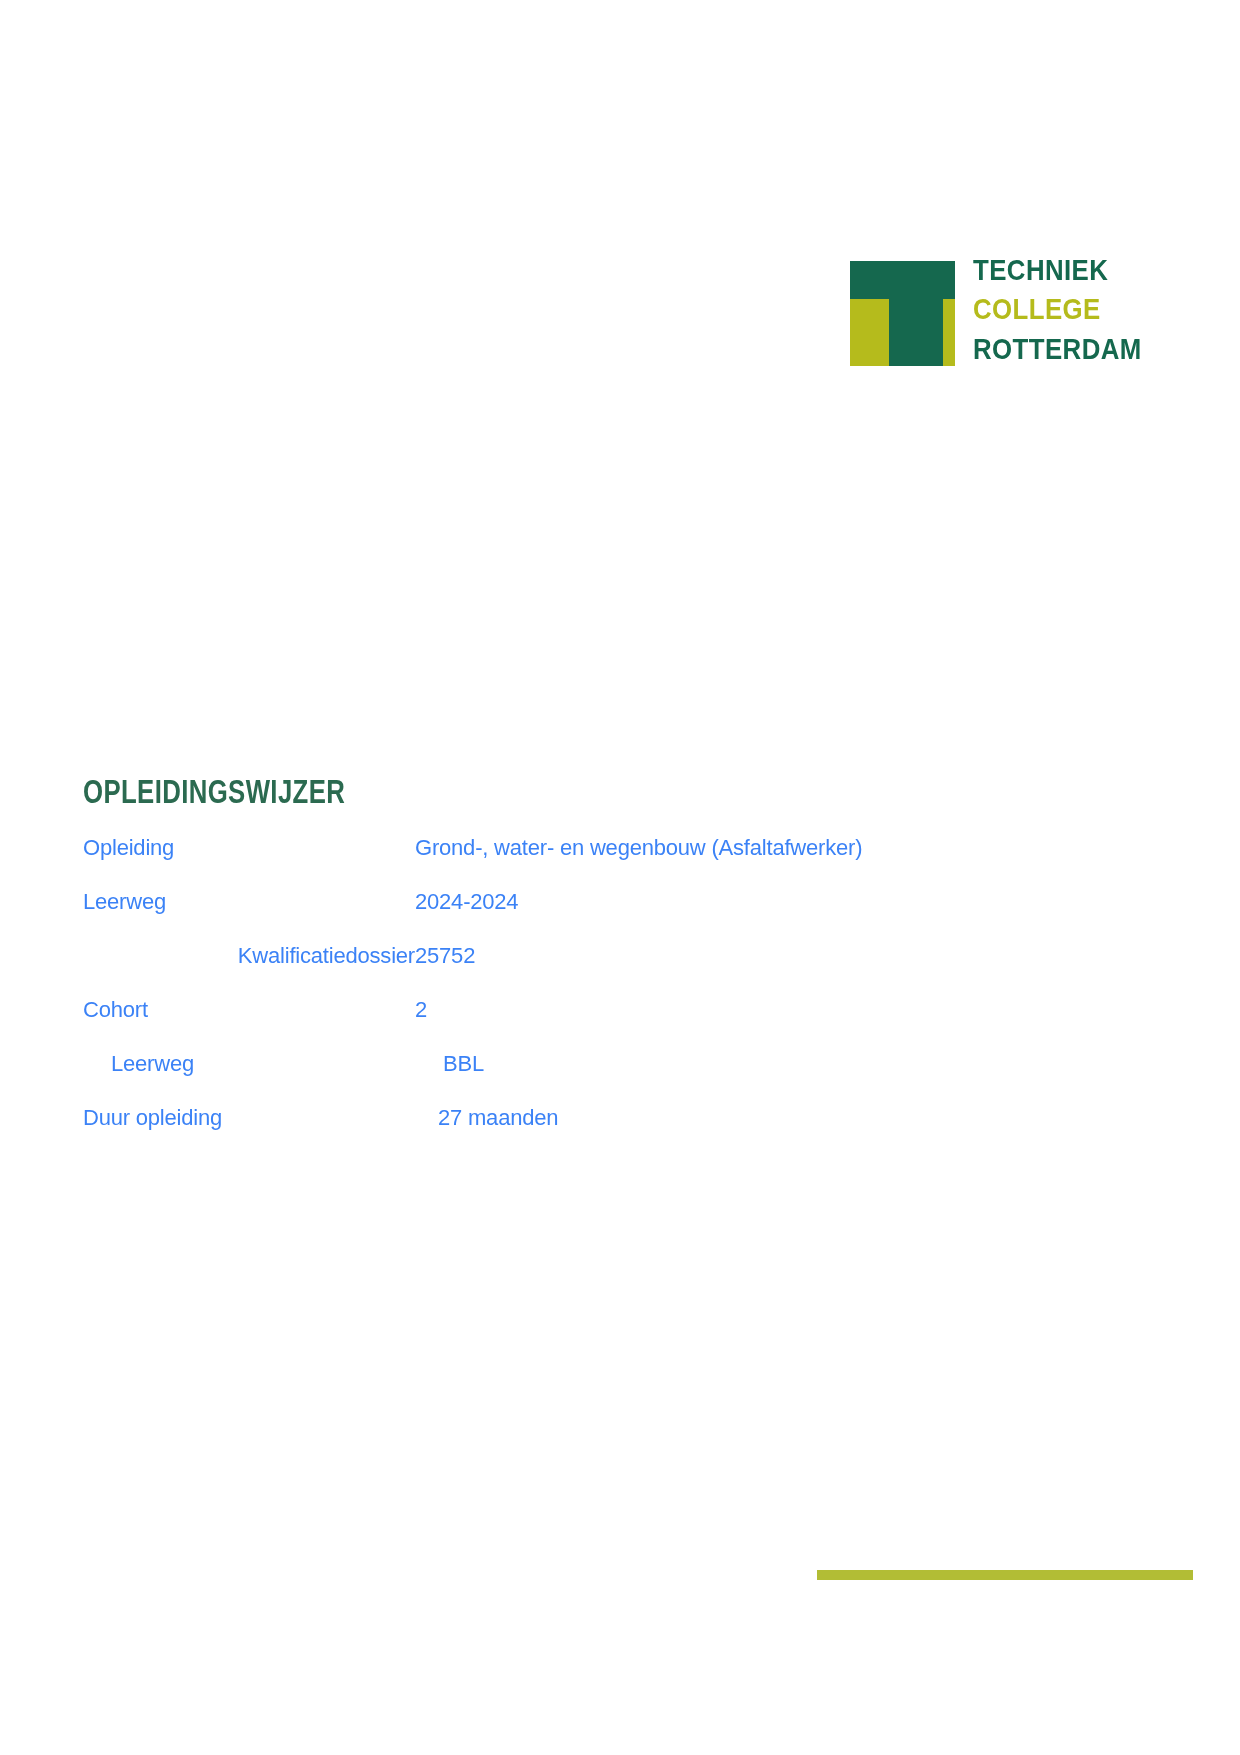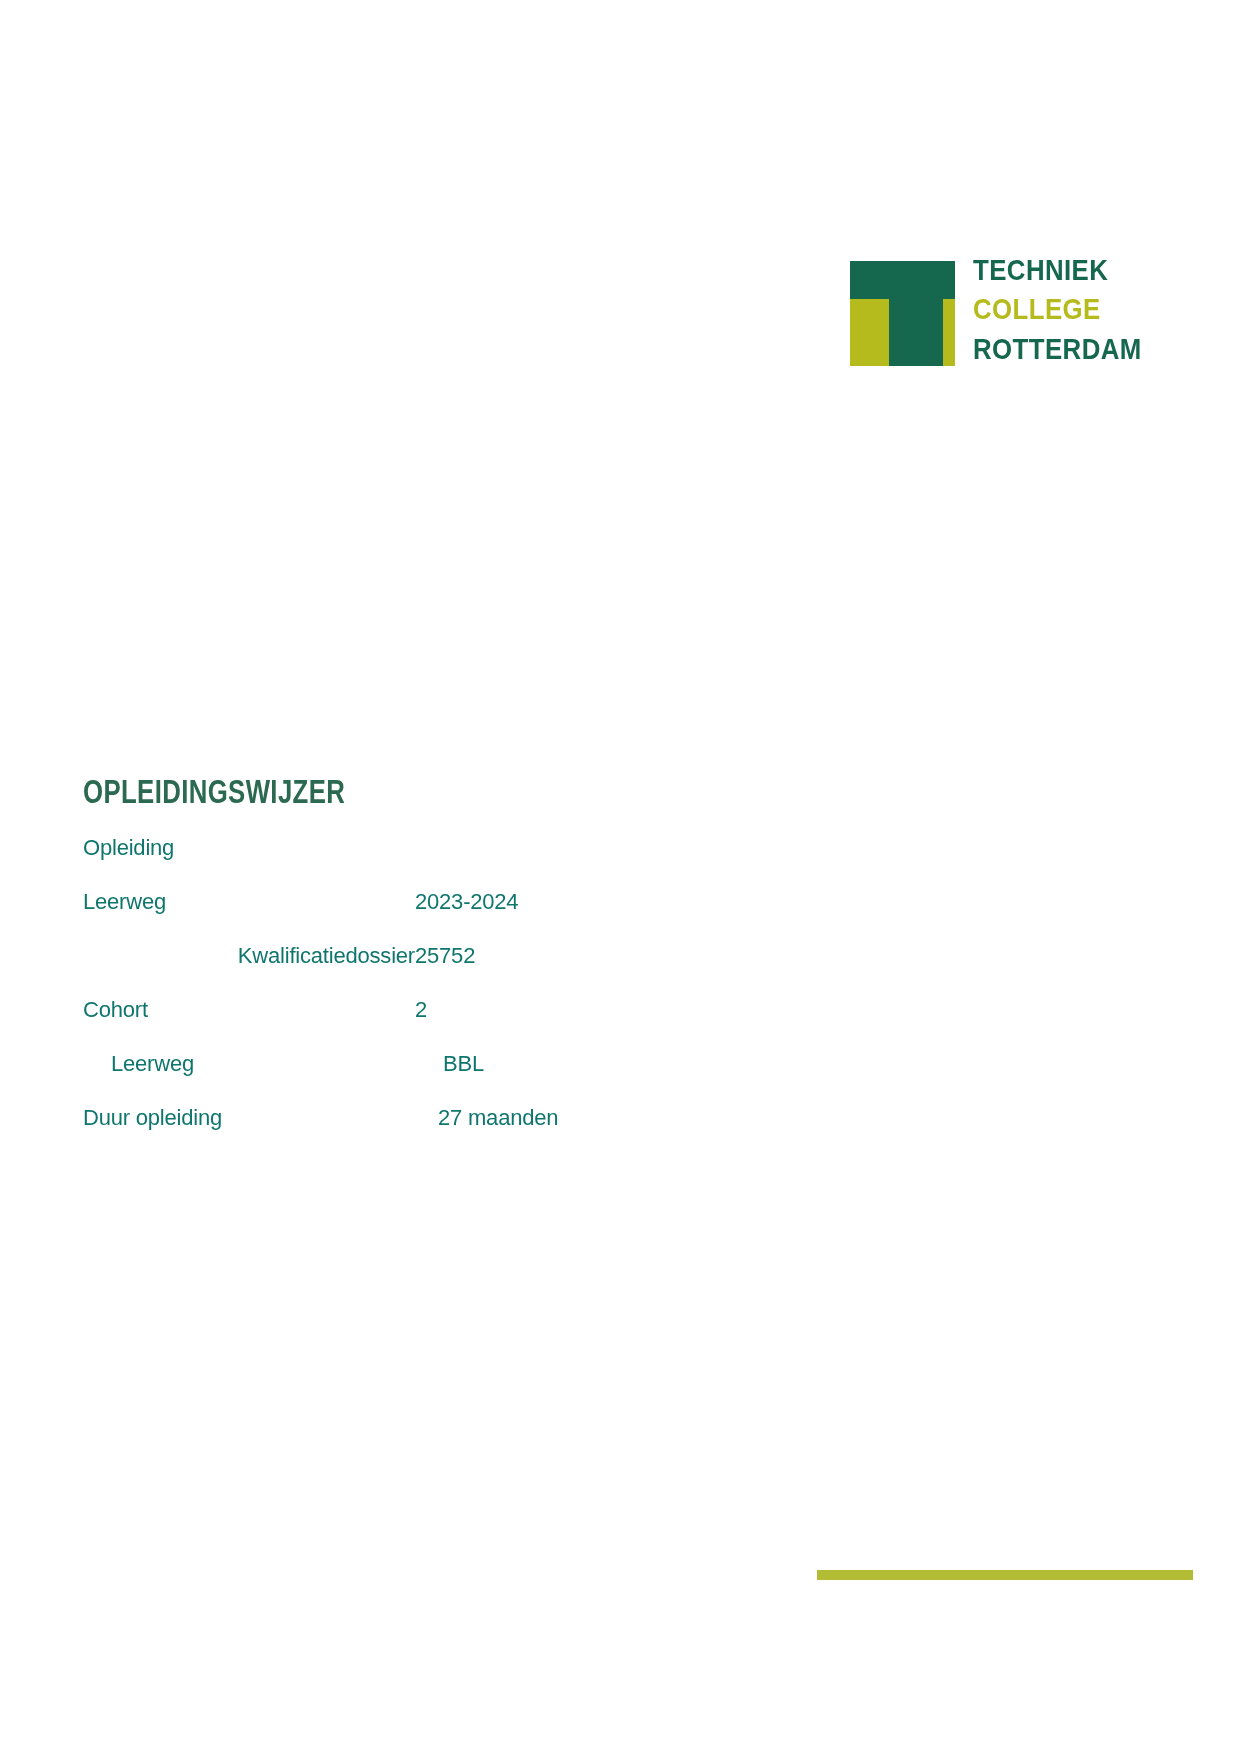--- a/index.html
+++ b/index.html
@@ -63,21 +63,21 @@
   .details { position: absolute; left: 83px; top: 834px; width: 1000px; }
   .detail-row {
     position: absolute;
     left: 0;
     display: flex;
     white-space: nowrap;
     font-size: 22px;
     line-height: 28px;
     font-weight: 400;
     letter-spacing: -0.2px;
-    color: #0f766e;
+    color: #3b82f6;
   }
   .detail-row:nth-child(1) { top: 0; }
   .detail-row:nth-child(2) { top: 54px; }
   .detail-row:nth-child(3) { top: 108px; text-align: right; }
   .detail-row:nth-child(4) { top: 162px; }
   .detail-row:nth-child(5) { top: 216px; margin-left: 28px; }
   .detail-row:nth-child(6) { top: 270px; gap: 23px; }
   .detail-label { width: 332px; flex: 0 0 332px; }
   .detail-value { flex: 1; }
 
@@ -108,24 +108,25 @@
       <span class="logo-line logo-line--2">COLLEGE</span>
       <span class="logo-line logo-line--3">ROTTERDAM</span>
     </div>
   </div>
 
   <div class="heading">OPLEIDINGSWIJZER</div>
 
   <div class="details">
     <div class="detail-row">
       <span class="detail-label">Opleiding</span>
+      <span class="detail-value">Grond-, water- en wegenbouw (Asfaltafwerker)</span>
     </div>
     <div class="detail-row">
       <span class="detail-label">Leerweg</span>
-      <span class="detail-value">2023-2024</span>
+      <span class="detail-value">2024-2024</span>
     </div>
     <div class="detail-row">
       <span class="detail-label">Kwalificatiedossier</span>
       <span class="detail-value">25752</span>
     </div>
     <div class="detail-row">
       <span class="detail-label">Cohort</span>
       <span class="detail-value">2</span>
     </div>
     <div class="detail-row">

